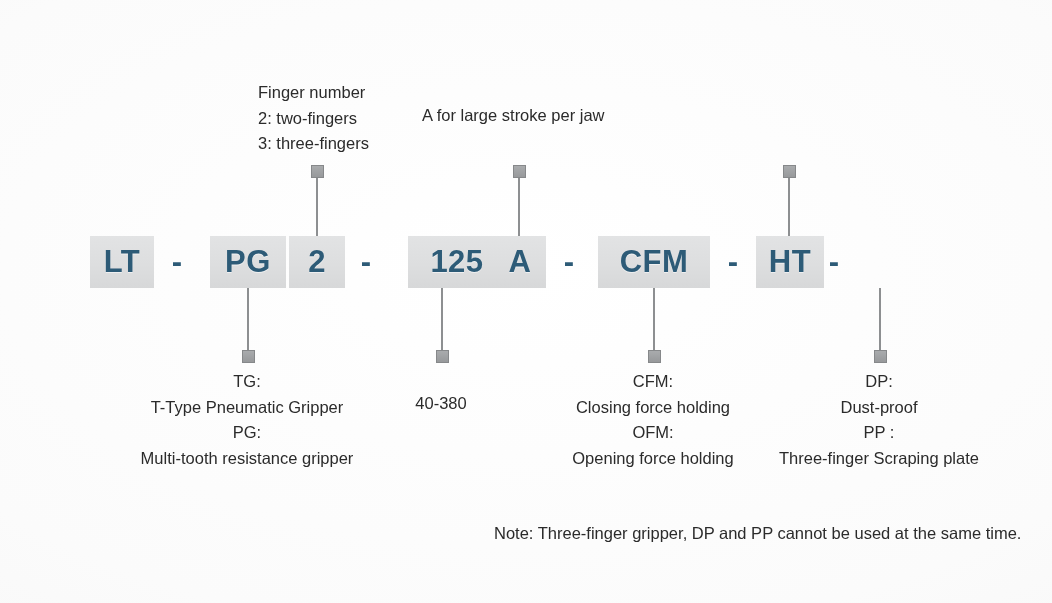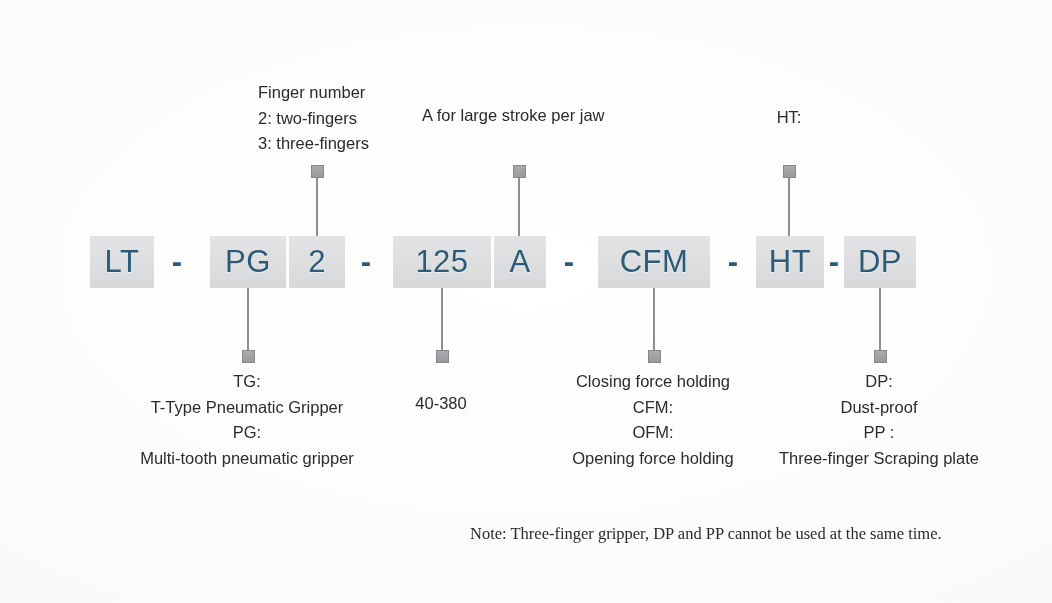--- a/index.html
+++ b/index.html
@@ -29,21 +29,21 @@
     width: 1052px;
     height: 52px;
   }
   .chip {
     position: absolute;
     top: 0;
     height: 52px;
     background: linear-gradient(180deg, #e2e3e4 0%, #dddedf 55%, #d7d8d9 100%);
     color: #2d5b77;
     font-size: 31px;
-    font-weight: normal;
+    font-weight: bold;
     letter-spacing: 0.5px;
     display: flex;
     align-items: center;
     justify-content: center;
     box-sizing: border-box;
     text-shadow: 0 1px 0 rgba(255,255,255,0.55);
   }
   .dash {
     position: absolute;
     top: 0;
@@ -98,80 +98,78 @@
     <div>Finger  number</div>
     <div>2:  two-fingers</div>
     <div>3:  three-fingers</div>
   </div>
 
   <div class="ann left" style="left:422px; top:103px;">
     <div>A  for  large  stroke  per  jaw</div>
   </div>
 
   <div class="ann center" style="left:639px; top:105px; width:300px;">
-    <div>HT:</div>
   </div>
 
   <div class="conn-node" style="left:311px; top:165px;"></div>
   <div class="conn" style="left:316px; top:178px; height:58px;"></div>
 
   <div class="conn-node" style="left:513px; top:165px;"></div>
   <div class="conn" style="left:518px; top:178px; height:58px;"></div>
 
   <div class="conn-node" style="left:783px; top:165px;"></div>
   <div class="conn" style="left:788px; top:178px; height:58px;"></div>
 
   <div class="code-row">
     <div class="chip" style="left:90px;  width:64px;">LT</div>
     <div class="dash" style="left:166px; width:22px;">-</div>
     <div class="chip" style="left:210px; width:76px;">PG</div>
     <div class="chip" style="left:289px; width:56px;">2</div>
     <div class="dash" style="left:355px; width:22px;">-</div>
-    <div class="chip" style="left:393px; width:98px;">125</div>
+    <div class="chip" style="left:408px; width:98px;">125</div>
     <div class="chip" style="left:494px; width:52px;">A</div>
     <div class="dash" style="left:558px; width:22px;">-</div>
     <div class="chip" style="left:598px; width:112px;">CFM</div>
     <div class="dash" style="left:722px; width:22px;">-</div>
     <div class="chip" style="left:756px; width:68px;">HT</div>
     <div class="dash" style="left:826px; width:16px;">-</div>
-    <div class="chip" style="left:844px; width:72px;">DP</div>
   </div>
 
   <div class="conn" style="left:247px; top:288px; height:62px;"></div>
   <div class="conn-node" style="left:242px; top:350px;"></div>
 
   <div class="conn" style="left:441px; top:288px; height:62px;"></div>
   <div class="conn-node" style="left:436px; top:350px;"></div>
 
   <div class="conn" style="left:653px; top:288px; height:62px;"></div>
   <div class="conn-node" style="left:648px; top:350px;"></div>
 
   <div class="conn" style="left:879px; top:288px; height:62px;"></div>
   <div class="conn-node" style="left:874px; top:350px;"></div>
 
   <div class="ann center" style="left:97px; top:369px; width:300px;">
     <div>TG:</div>
     <div>T-Type Pneumatic Gripper</div>
     <div>PG:</div>
-    <div>Multi-tooth pneumatic gripper</div>
+    <div>Multi-tooth resistance gripper</div>
   </div>
 
   <div class="ann center" style="left:366px; top:391px; width:150px;">
     <div>40-380</div>
   </div>
 
   <div class="ann center" style="left:528px; top:369px; width:250px;">
+    <div>CFM:</div>
     <div>Closing force holding</div>
-    <div>CFM:</div>
     <div>OFM:</div>
     <div>Opening force holding</div>
   </div>
 
   <div class="ann center" style="left:754px; top:369px; width:250px;">
     <div>DP:</div>
     <div>Dust-proof</div>
     <div>PP :</div>
     <div>Three-finger Scraping plate</div>
   </div>
 
-  <div class="note" style="left:470px; top:524px;font-family:Liberation Serif, serif;">Note: Three-finger gripper, DP and PP cannot be used at the same time.</div>
+  <div class="note" style="left:494px; top:524px;">Note: Three-finger gripper, DP and PP cannot be used at the same time.</div>
 
 </div>
 
 </body></html>

